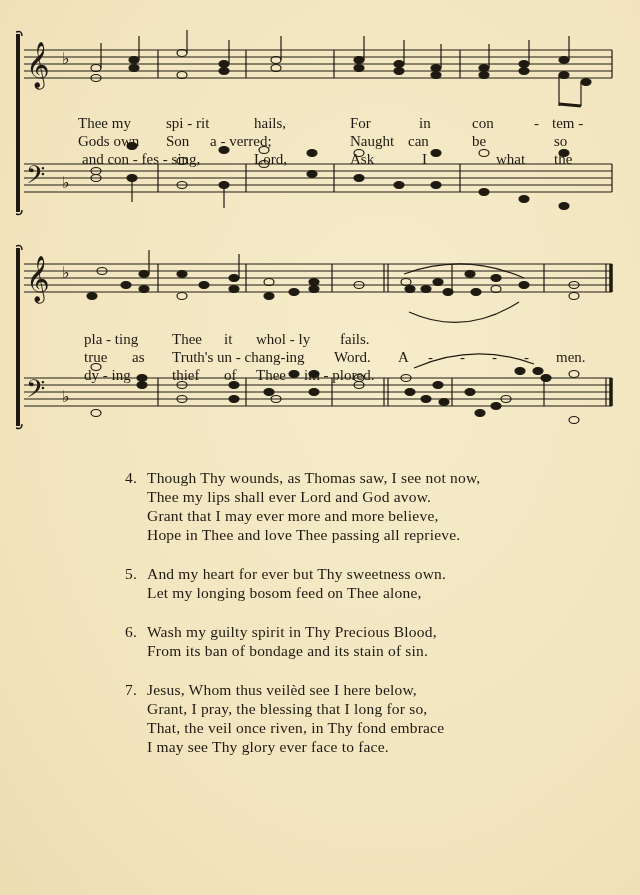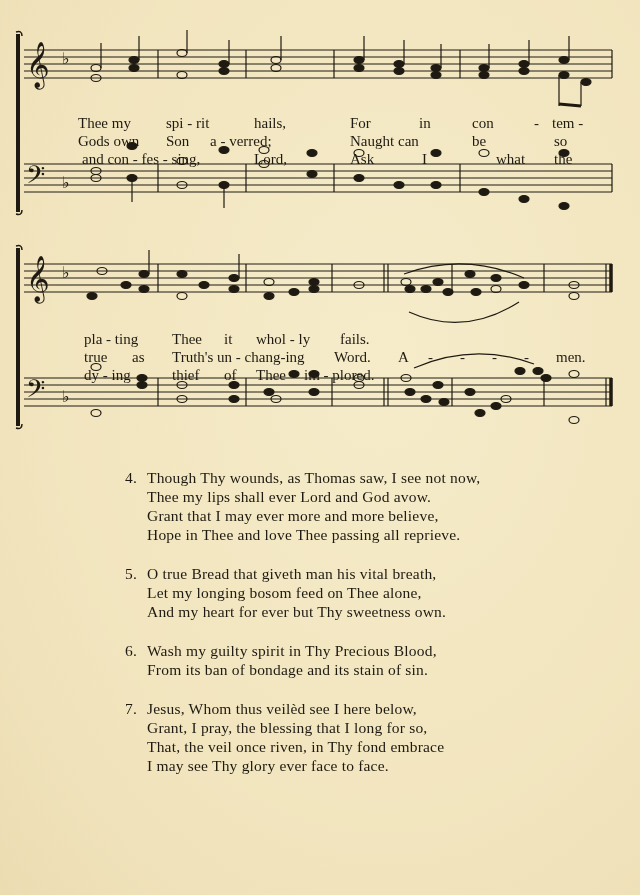--- a/index.html
+++ b/index.html
@@ -139,21 +139,21 @@
       <span style="left:405px">in</span>
       <span style="left:458px">con</span>
       <span style="left:520px">-</span>
       <span style="left:538px">tem -</span>
     </div>
     <div class="lyric-row" style="top:104px;">
       <span style="left:64px">Gods own</span>
       <span style="left:152px">Son</span>
       <span style="left:196px">a - verred;</span>
       <span style="left:336px">Naught</span>
-      <span style="left:384px">can</span>
+      <span style="left:394px">can</span>
       <span style="left:458px">be</span>
       <span style="left:540px">so</span>
     </div>
     <div class="lyric-row" style="top:122px;">
       <span style="left:68px">and con - fes - sing,</span>
       <span style="left:240px">Lord,</span>
       <span style="left:336px">Ask</span>
       <span style="left:408px">I</span>
       <span style="left:482px">what</span>
       <span style="left:540px">the</span>
@@ -298,23 +298,22 @@
 
   <div class="stanzas">
     <div class="stanza">
       <span class="stanza-line"><span class="stanza-num">4.</span><span>Though Thy wounds, as Thomas saw, I see not now,</span></span>
       <span class="stanza-line">Thee my lips shall ever Lord and God avow.</span>
       <span class="stanza-line">Grant that I may ever more and more believe,</span>
       <span class="stanza-line">Hope in Thee and love Thee passing all reprieve.</span>
     </div>
     <div class="stanza">
       <span class="stanza-line"><span class="stanza-num">5.</span></span>
-      <span class="stanza-line">O true Bread that giveth man his vital breath,</span>
+      <span class="stanza-line">And my heart for ever but Thy sweetness own.</span>
       <span class="stanza-line">Let my longing bosom feed on Thee alone,</span>
-      <span class="stanza-line">And my heart for ever but Thy sweetness own.</span>
     </div>
     <div class="stanza">
       <span class="stanza-line"><span class="stanza-num">6.</span></span>
       <span class="stanza-line">Wash my guilty spirit in Thy Precious Blood,</span>
       <span class="stanza-line">From its ban of bondage and its stain of sin.</span>
     </div>
     <div class="stanza">
       <span class="stanza-line"><span class="stanza-num">7.</span><span>Jesus, Whom thus veilèd see I here below,</span></span>
       <span class="stanza-line">Grant, I pray, the blessing that I long for so,</span>
       <span class="stanza-line">That, the veil once riven, in Thy fond embrace</span>

